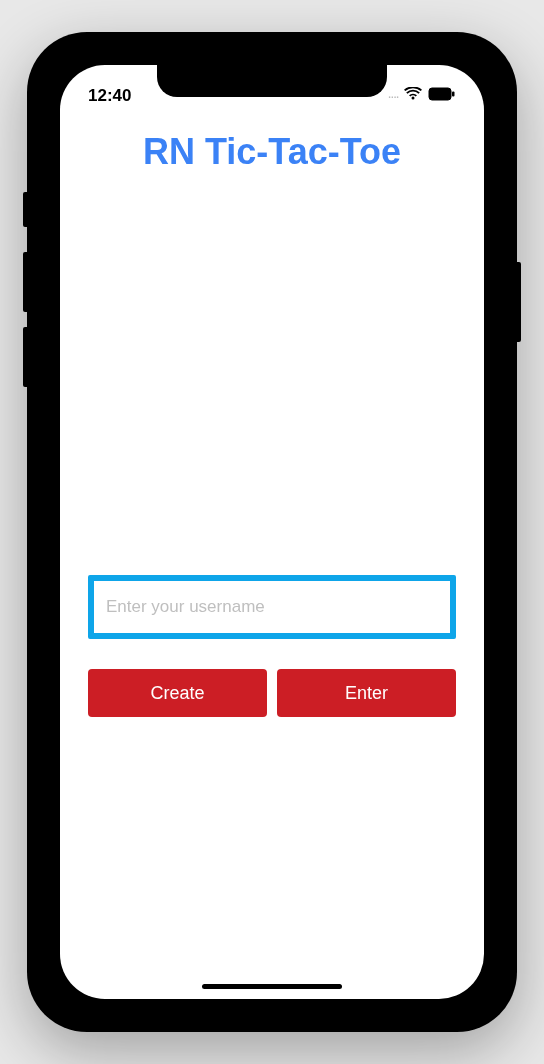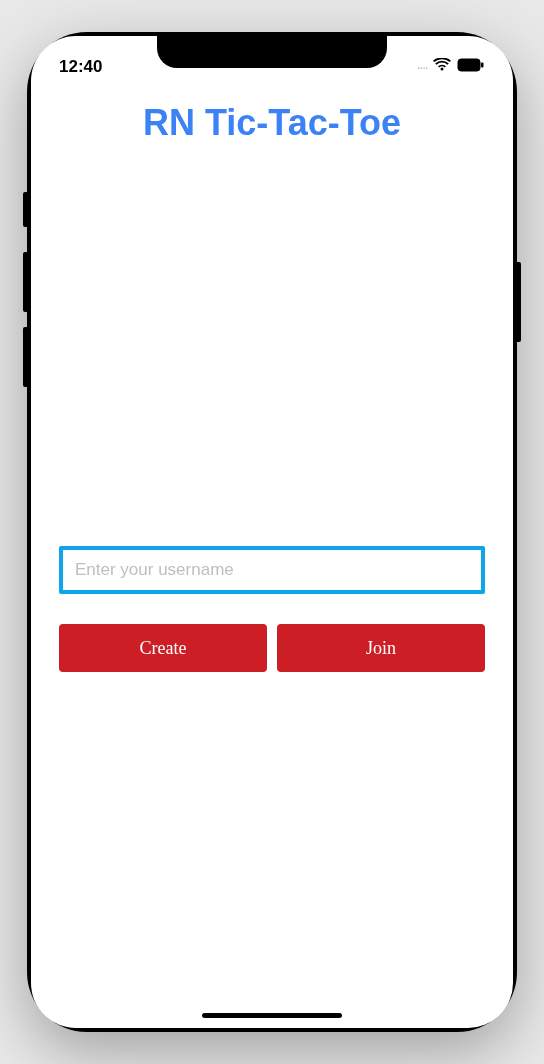--- a/index.html
+++ b/index.html
@@ -16,21 +16,21 @@
       align-items: center;
       justify-content: center;
       font-family: -apple-system, BlinkMacSystemFont, "Helvetica Neue", Arial, sans-serif;
     }
     
     .phone-frame {
       width: 490px;
       height: 1000px;
       background: #000;
       border-radius: 60px;
-      padding: 4px;
+      padding: 33px;
       position: relative;
       box-shadow: 0 20px 60px rgba(0,0,0,0.3);
     }
     
     .phone-frame::before {
       content: "";
       position: absolute;
       left: -4px;
       top: 160px;
       width: 4px;
@@ -132,22 +132,22 @@
     .form-area {
       position: absolute;
       top: 510px;
       left: 0;
       right: 0;
       padding: 0 28px;
     }
     
     .username-input {
       width: 100%;
-      height: 48px;
-      border: 4px solid #0ea5e9;
+      height: 64px;
+      border: 6px solid #0ea5e9;
       border-radius: 2px;
       padding: 0 12px;
       font-size: 17px;
       color: #333;
       background: #fff;
       outline: none;
     }
     
     .username-input::placeholder {
       color: #bfbfbf;
@@ -162,21 +162,21 @@
     .action-button {
       flex: 1;
       height: 48px;
       background: #cc1e25;
       color: #fff;
       border: none;
       border-radius: 4px;
       font-size: 18px;
       font-weight: 400;
       cursor: pointer;
-      font-family: Liberation Serif, serif;
+      font-family: Liberation Sans, sans-serif;
     }
     
     .home-indicator {
       position: absolute;
       bottom: 10px;
       left: 50%;
       transform: translateX(-50%);
       width: 140px;
       height: 5px;
       background: #000;
@@ -212,19 +212,19 @@
       </div>
     </div>
 
     <h1 class="app-title">RN Tic-Tac-Toe</h1>
 
     <div class="form-area">
       <input type="text" class="username-input" placeholder="Enter your username" style="">
       
       <div class="button-row">
         <button class="action-button">Create</button>
-        <button class="action-button">Join</button>
+        <button class="action-button">Enter</button>
       </div>
     </div>
 
     <div class="home-indicator"></div>
   </div>
 </div>
 
 </body></html>

